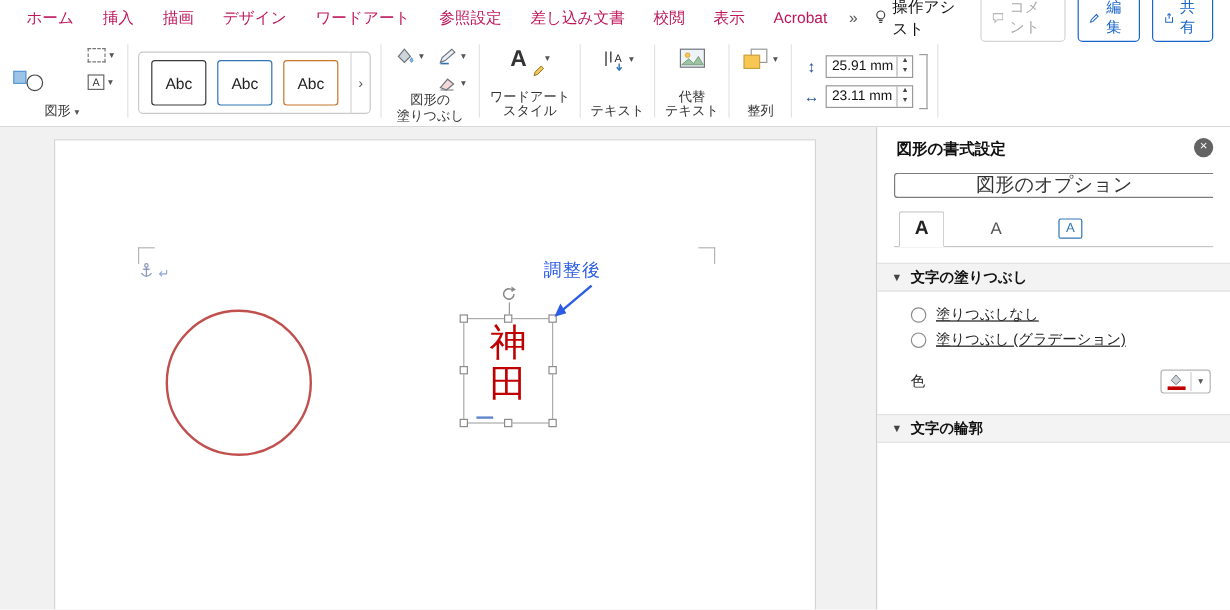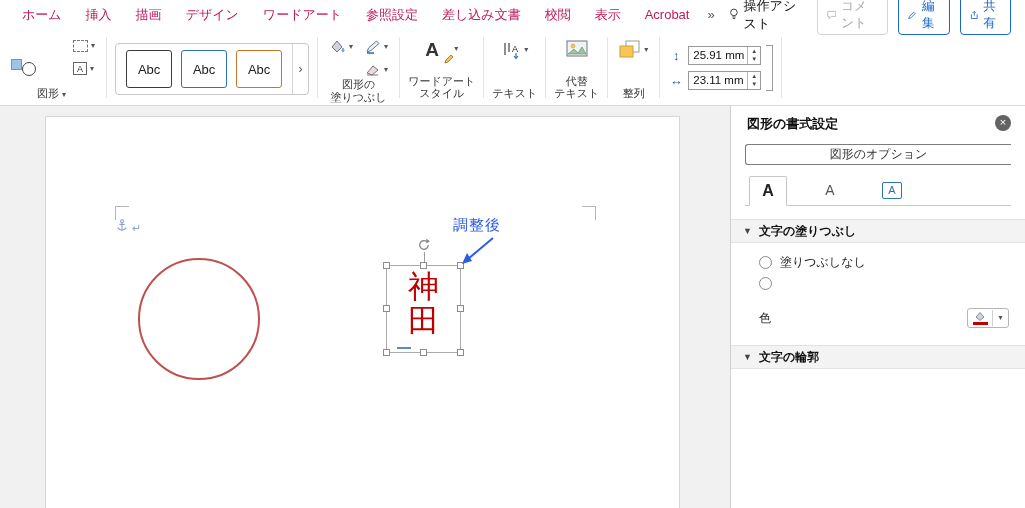--- a/index.html
+++ b/index.html
@@ -81,36 +81,36 @@
 
   .annotation { position:absolute; left:453px; top:110px; color:#2b5ce6; font-size:15px; letter-spacing:1px; }
   .anno-arrow { position:absolute; left:458px; top:128px; }
 
   
   .panel { width:295px; background:#fff; border-left:1px solid #cfcfcf; position:relative; }
   .panel-title-row { display:flex; padding:9px 14px 4px 16px; }
   .panel-title { font-weight:bold; font-size:13px; color:#111; }
   .panel-close { margin-left:auto; width:16px; height:16px; border-radius:50%; background:#636363; color:#fff; font-size:11px; line-height:15px; text-align:center; }
   .segmented { display:flex; margin:7px 14px 0; height:21px; }
-  .seg { flex:1; display:flex; align-items:center; justify-content:center; font-size:12px; border:1px solid #7c7c7c; }
+  .seg { flex:1; display:flex; align-items:center; justify-content:center; font-size:16px; border:1px solid #7c7c7c; }
   .seg.first { border-radius:3px 0 0 3px; background:#fff; color:#333; border-right:none; }
   .seg.selected { border-radius:0 3px 3px 0; background:#44546a; color:#fff; border-color:#44546a; }
   .icon-tabs { display:flex; align-items:flex-end; gap:24px; margin:10px 14px 0; border-bottom:1px solid #c6c6c6; padding:0 4px; }
   .icon-tab { width:38px; height:30px; display:flex; align-items:center; justify-content:center; }
   .icon-tab.selected { border:1px solid #c6c6c6; border-bottom:1px solid #fff; margin-bottom:-1px; border-radius:2px 2px 0 0; background:#fff; }
   .tabA { font-size:16px; font-weight:bold; color:#222; }
   .tabA2 { font-size:14px; color:#555; position:relative; }
   .tabA3 { width:20px; height:17px; border:1.4px solid #2e74b5; border-radius:2px; display:flex; align-items:center; justify-content:center; font-size:11px; color:#2e74b5; }
 
   .sec-header { display:flex; align-items:center; gap:7px; height:24px; padding:0 12px; background:#f3f3f3; border-top:1px solid #e2e2e2; border-bottom:1px solid #e2e2e2; margin-top:13px; }
   .sec-header .chevd { font-size:9px; color:#444; }
   .sec-title { font-weight:bold; font-size:12px; color:#111; }
 
   .radio-list { padding:9px 0 0 28px; display:flex; flex-direction:column; }
-  .radio-row { display:flex; align-items:center; gap:8px; height:21px; }
+  .radio-row { display:flex; align-items:center; gap:8px; height:21px;text-decoration:underline; }
   .radio { width:13px; height:13px; border-radius:50%; border:1px solid #8a8a8a; background:#fff; flex:0 0 auto; }
   .radio.checked { border:4px solid #1566c0; }
   .radio-label { font-size:12px; color:#222; }
 
   .color-row { display:flex; align-items:center; margin:14px 16px 0 28px; }
   .color-row .lbl { font-size:12px; color:#222; }
   .color-btn { margin-left:auto; width:42px; height:20px; border:1px solid #b5b5b5; border-radius:3px; background:#fff; display:flex; align-items:center; }
   .color-ico { width:24px; display:flex; flex-direction:column; align-items:center; gap:1px; }
   .color-ico .redbar { width:15px; height:3px; background:#c00000; }
   .color-btn .chev { border-left:1px solid #d0d0d0; width:16px; text-align:center; padding:4px 0; }
@@ -412,20 +412,21 @@
       <span class="sec-title">文字の塗りつぶし</span>
     </div>
 
     <div class="radio-list">
       <label class="radio-row">
         <span class="radio"></span>
         <span class="radio-label">塗りつぶしなし</span>
       </label>
       <label class="radio-row">
         <span class="radio"></span>
+        <span class="radio-label">塗りつぶし (グラデーション)</span>
       </label>
     </div>
 
     <div class="color-row">
       <span class="lbl">色</span>
       <span class="color-btn">
         <span class="color-ico">
           <svg width="13" height="10" viewBox="0 0 13 10">
               <path d="M2 6 L6 1.5 L10 6 L6 9.5 Z" fill="#cfd4db" stroke="#70757d" stroke-width=".8"></path>
             </svg>

